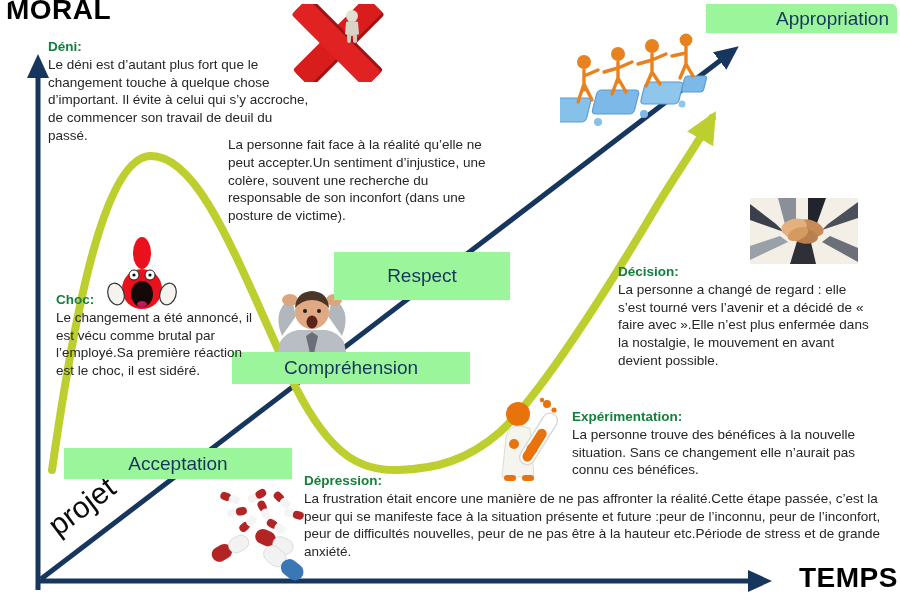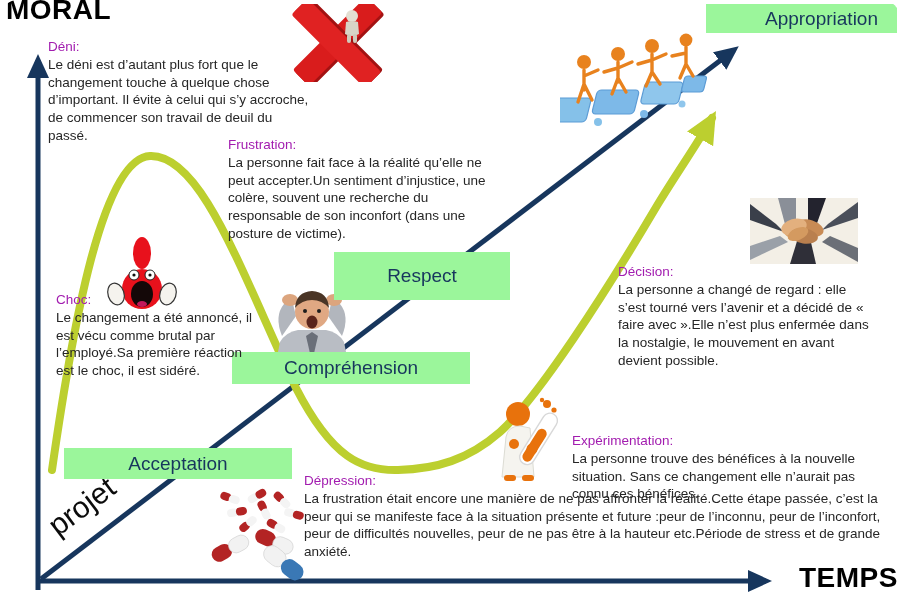--- a/index.html
+++ b/index.html
@@ -21,31 +21,31 @@
   }
   
   .stage-box{
     position:absolute;z-index:3;background:#9bf69b;color:#17365d;
     font-size:19px;display:flex;align-items:center;justify-content:center;
   }
   #stage-acceptation{left:64px;top:435px;width:228px;height:31px;margin-top:13px;}
   #stage-comprehension{left:232px;top:352px;width:238px;height:32px;}
   #stage-respect{left:334px;top:252px;width:176px;height:48px;}
   #stage-utilisation{left:486px;top:147px;width:194px;height:32px;}
-  #stage-appropriation{left:706px;top:4px;width:191px;height:29px;justify-content:flex-end;padding-right:19px;box-sizing:border-box;}
+  #stage-appropriation{left:706px;top:4px;width:191px;height:29px;justify-content:flex-end;padding-right:8px;box-sizing:border-box;}
   
   .ann{position:absolute;z-index:4;color:#262626;font-size:13.5px;line-height:1.32;}
-  .ann .ann-title{font-weight:400;color:#a21caf;}
+  .ann .ann-title{font-weight:700;color:#15803d;}
   .ann .ann-body{white-space:pre-line;}
   #ann-deni{left:48px;top:38px;width:266px;}
   #ann-frustration{left:228px;top:136px;width:258px;}
   #ann-choc{left:56px;top:291px;width:202px;}
   #ann-integration{left:738px;top:69px;width:162px;}
   #ann-decision{left:618px;top:263px;width:252px;}
-  #ann-experimentation{left:572px;top:408px;width:322px;margin-top:24px;}
+  #ann-experimentation{left:572px;top:408px;width:322px;}
   #ann-depression{left:304px;top:472px;width:592px;}
 </style>
 </head>
 <body>
 
 <div id="stage-area">
 
   <svg id="scene-svg" class="layer" width="900" height="601" viewBox="0 0 900 601">
     <defs>
       <marker id="mNavy" markerUnits="userSpaceOnUse" markerWidth="28" markerHeight="28" refX="18" refY="13" orient="auto">
@@ -68,21 +68,20 @@
   <div id="stage-acceptation" class="stage-box">Acceptation</div>
   <div id="stage-comprehension" class="stage-box">Compréhension</div>
   <div id="stage-respect" class="stage-box">Respect</div>
   <div id="stage-appropriation" class="stage-box">Appropriation</div>
 
   <div id="ann-deni" class="ann">
     <div class="ann-title">Déni:</div>
     <div class="ann-body">Le déni est d’autant plus fort que le changement touche à quelque chose d’important. Il évite à celui qui s’y accroche, de commencer son travail de deuil du passé.</div>
   </div>
   <div id="ann-frustration" class="ann">
-    <div class="ann-title">Frustration:</div>
     <div class="ann-body">La personne fait face à la réalité qu’elle ne peut accepter.Un sentiment d’injustice, une colère, souvent une recherche du responsable de son inconfort (dans une posture de victime).</div>
   </div>
   <div id="ann-choc" class="ann">
     <div class="ann-title">Choc:</div>
     <div class="ann-body">Le changement a été annoncé, il est vécu comme brutal par l’employé.Sa première réaction est le choc, il est sidéré.</div>
   </div>
   <div id="ann-decision" class="ann">
     <div class="ann-title">Décision:</div>
     <div class="ann-body">La personne a changé de regard : elle s’est tourné vers l’avenir et a décidé de « faire avec ».Elle n’est plus enfermée dans la nostalgie, le mouvement en avant devient possible.</div>
   </div>

